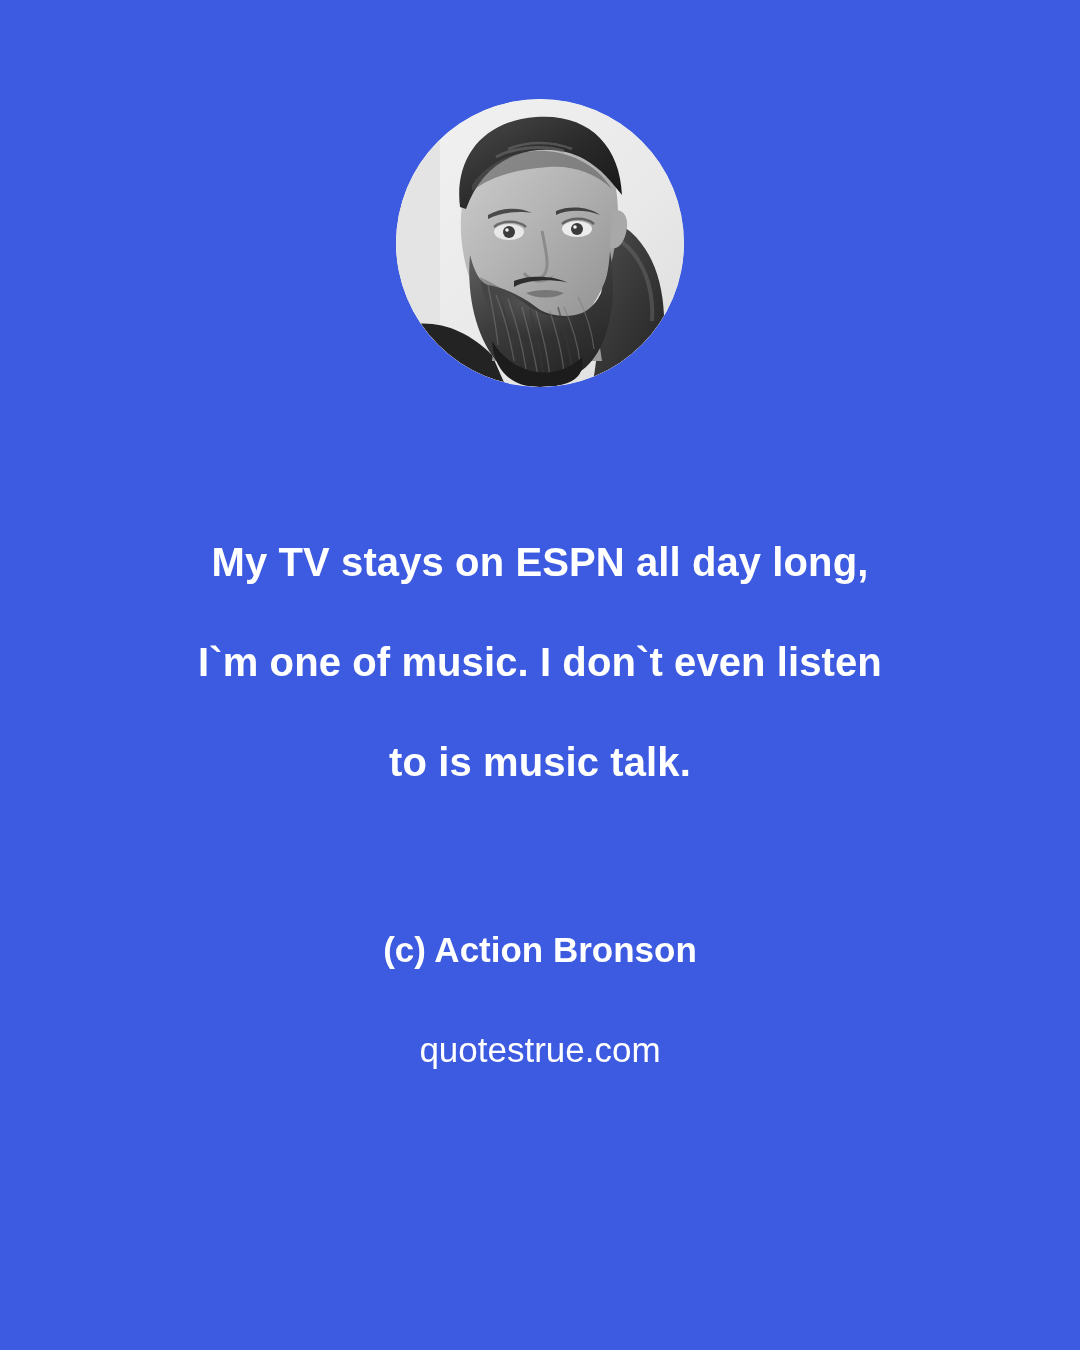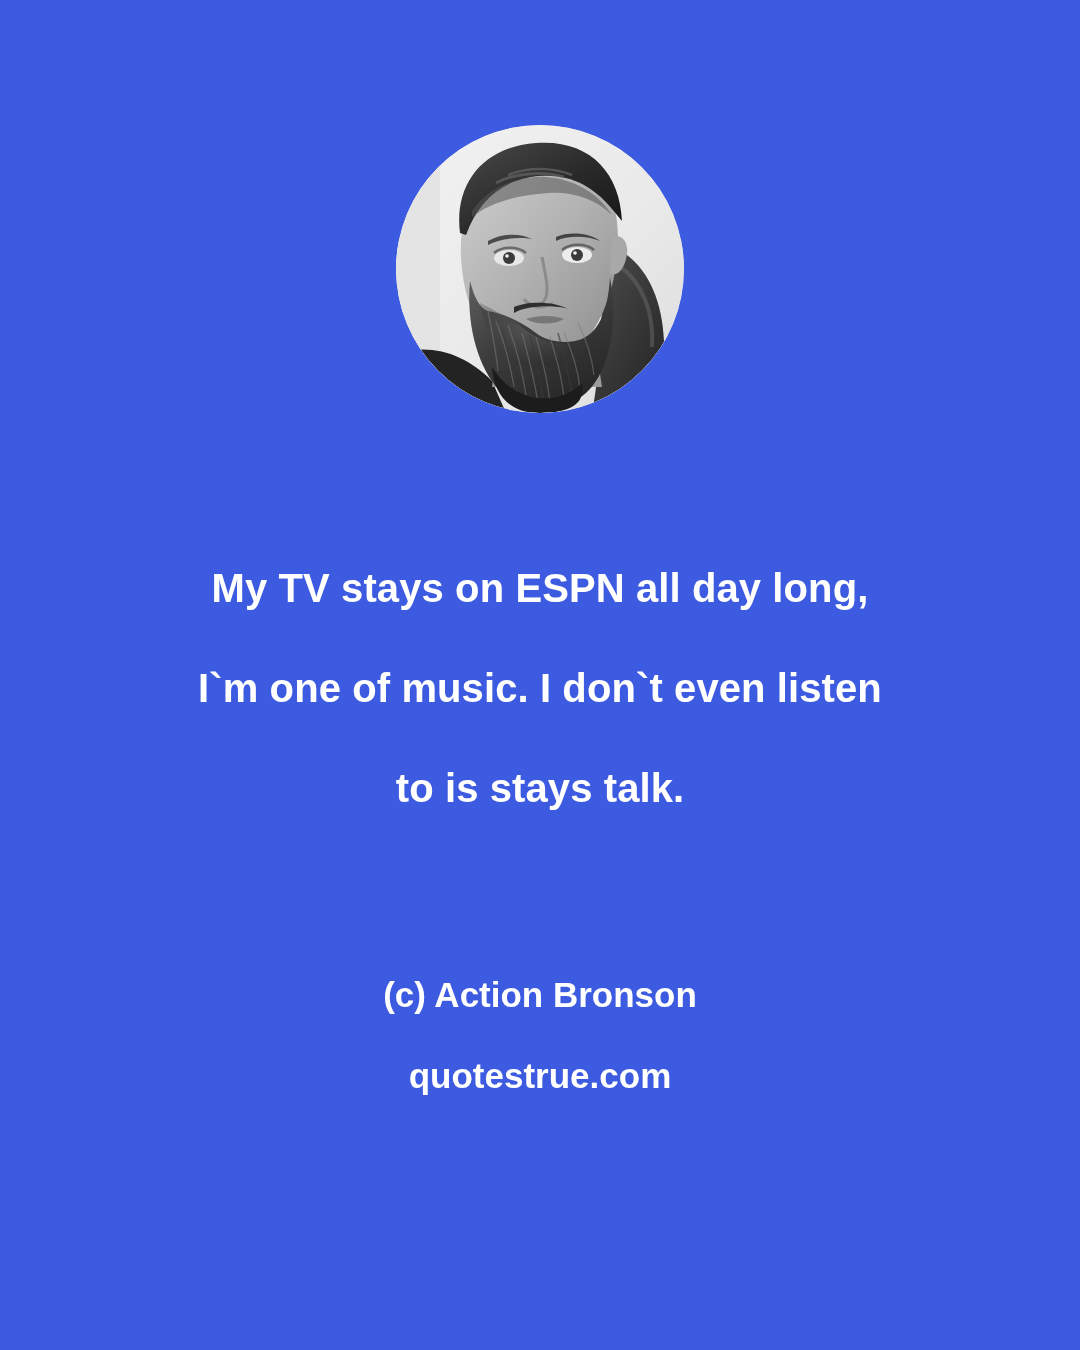--- a/index.html
+++ b/index.html
@@ -14,21 +14,20 @@
     font-family: "Liberation Sans", sans-serif;
     overflow: hidden;
     position: relative;
   }
 
   .card {
     position: absolute;
     inset: 0;
     background: #3d5be0;
     display: block;
-    margin-top: 26px;
   }
 
   
   .portrait-wrap {
     position: absolute;
     left: 0;
     right: 0;
     top: 99px;
     display: flex;
     justify-content: center;
@@ -63,40 +62,40 @@
     font-weight: 600;
     letter-spacing: 0.1px;
     white-space: nowrap;
   }
 
   
   .attribution {
     position: absolute;
     left: 50%;
     transform: translateX(-50%);
-    top: 944px;
+    top: 925px;
     width: 900px;
     text-align: center;
     color: #ffffff;
     font-size: 35px;
     font-weight: 700;
     line-height: 50px;
   }
 
   
   .site {
     position: absolute;
     left: 50%;
     transform: translateX(-50%);
     top: 1025px;
     width: 900px;
     text-align: center;
     color: #ffffff;
     font-size: 35px;
-    font-weight: 700;
+    font-weight: 400;
     line-height: 50px;
   }
 </style>
 </head>
 <body>
 
 <div class="card">
 
   <div class="portrait-wrap">
     <div class="portrait">
@@ -197,20 +196,20 @@
 
           <path d="M96 242 C 116 276, 160 284, 186 258 C 190 282, 170 288, 142 288 C 116 288, 98 272, 96 242 Z" fill="#1c1c1c"></path>
         </g>
       </svg>
     </div>
   </div>
 
   <div class="quote-block">
     <div class="quote-line">My TV stays on ESPN all day long,</div>
     <div class="quote-line">I`m one of music. I don`t even listen</div>
-    <div class="quote-line">to is stays talk.</div>
+    <div class="quote-line">to is music talk.</div>
   </div>
 
   <div class="attribution">(c) Action Bronson</div>
 
   <div class="site">quotestrue.com</div>
 
 </div>
 
 </body></html>

